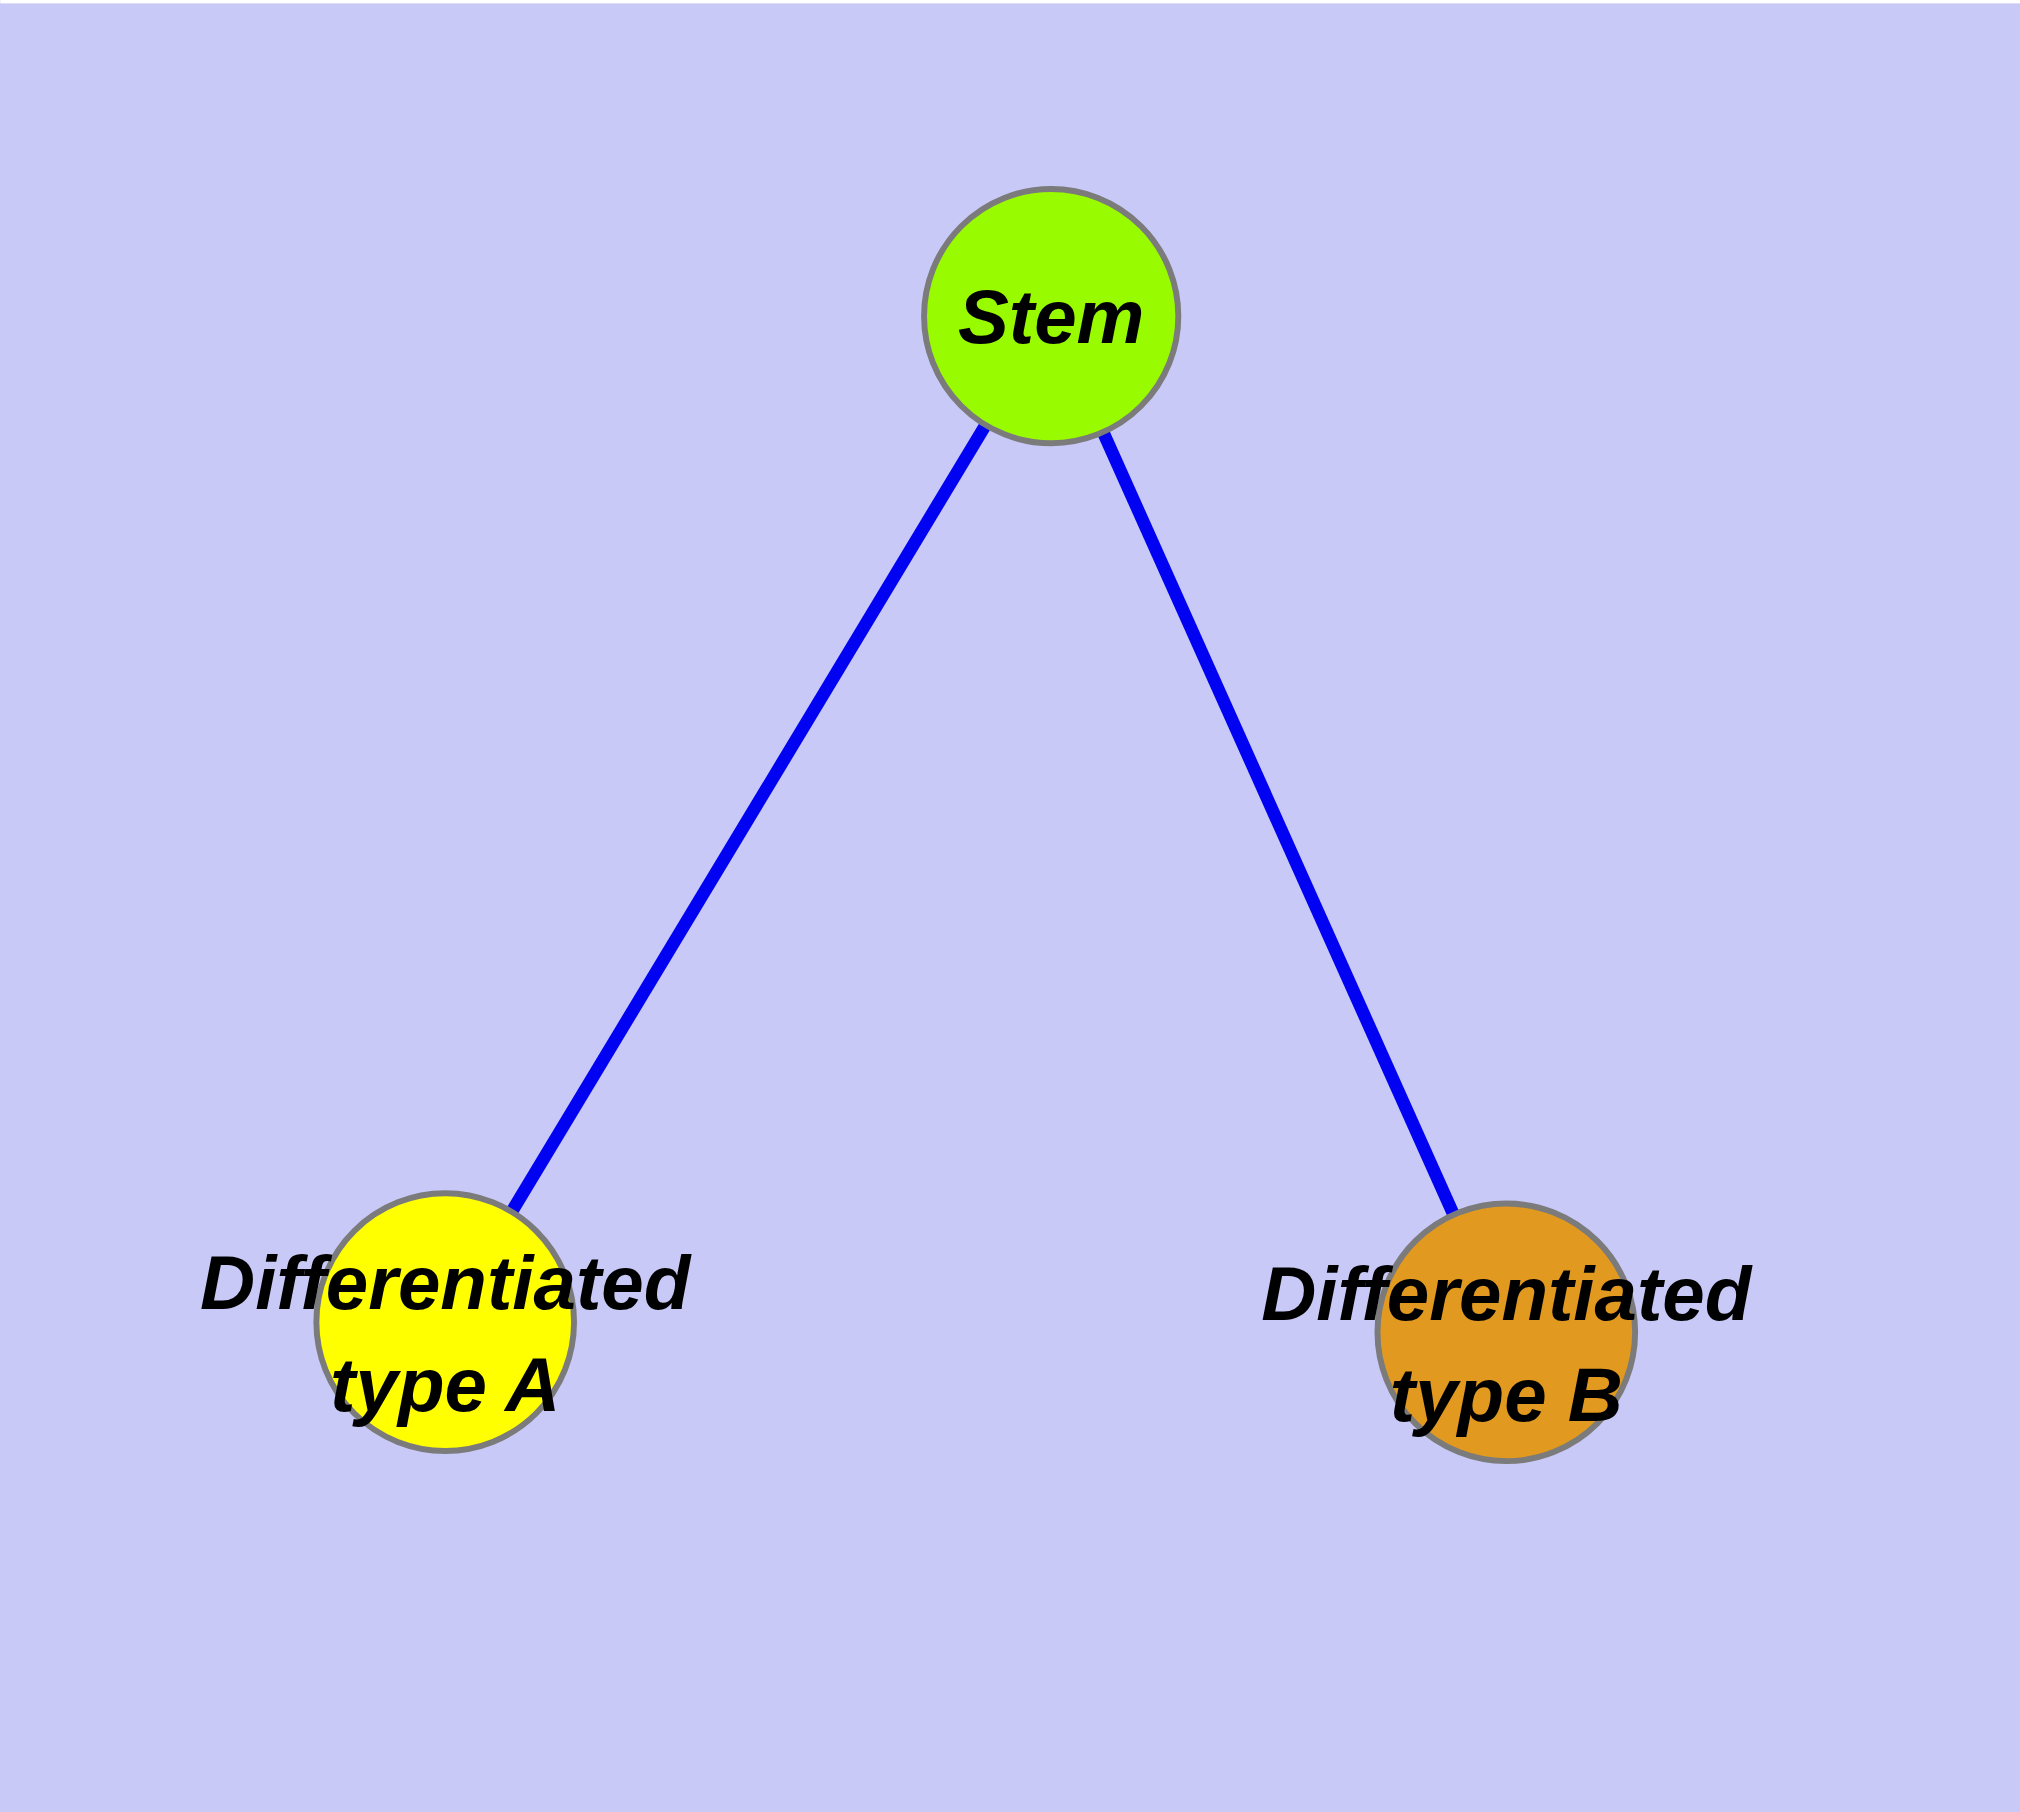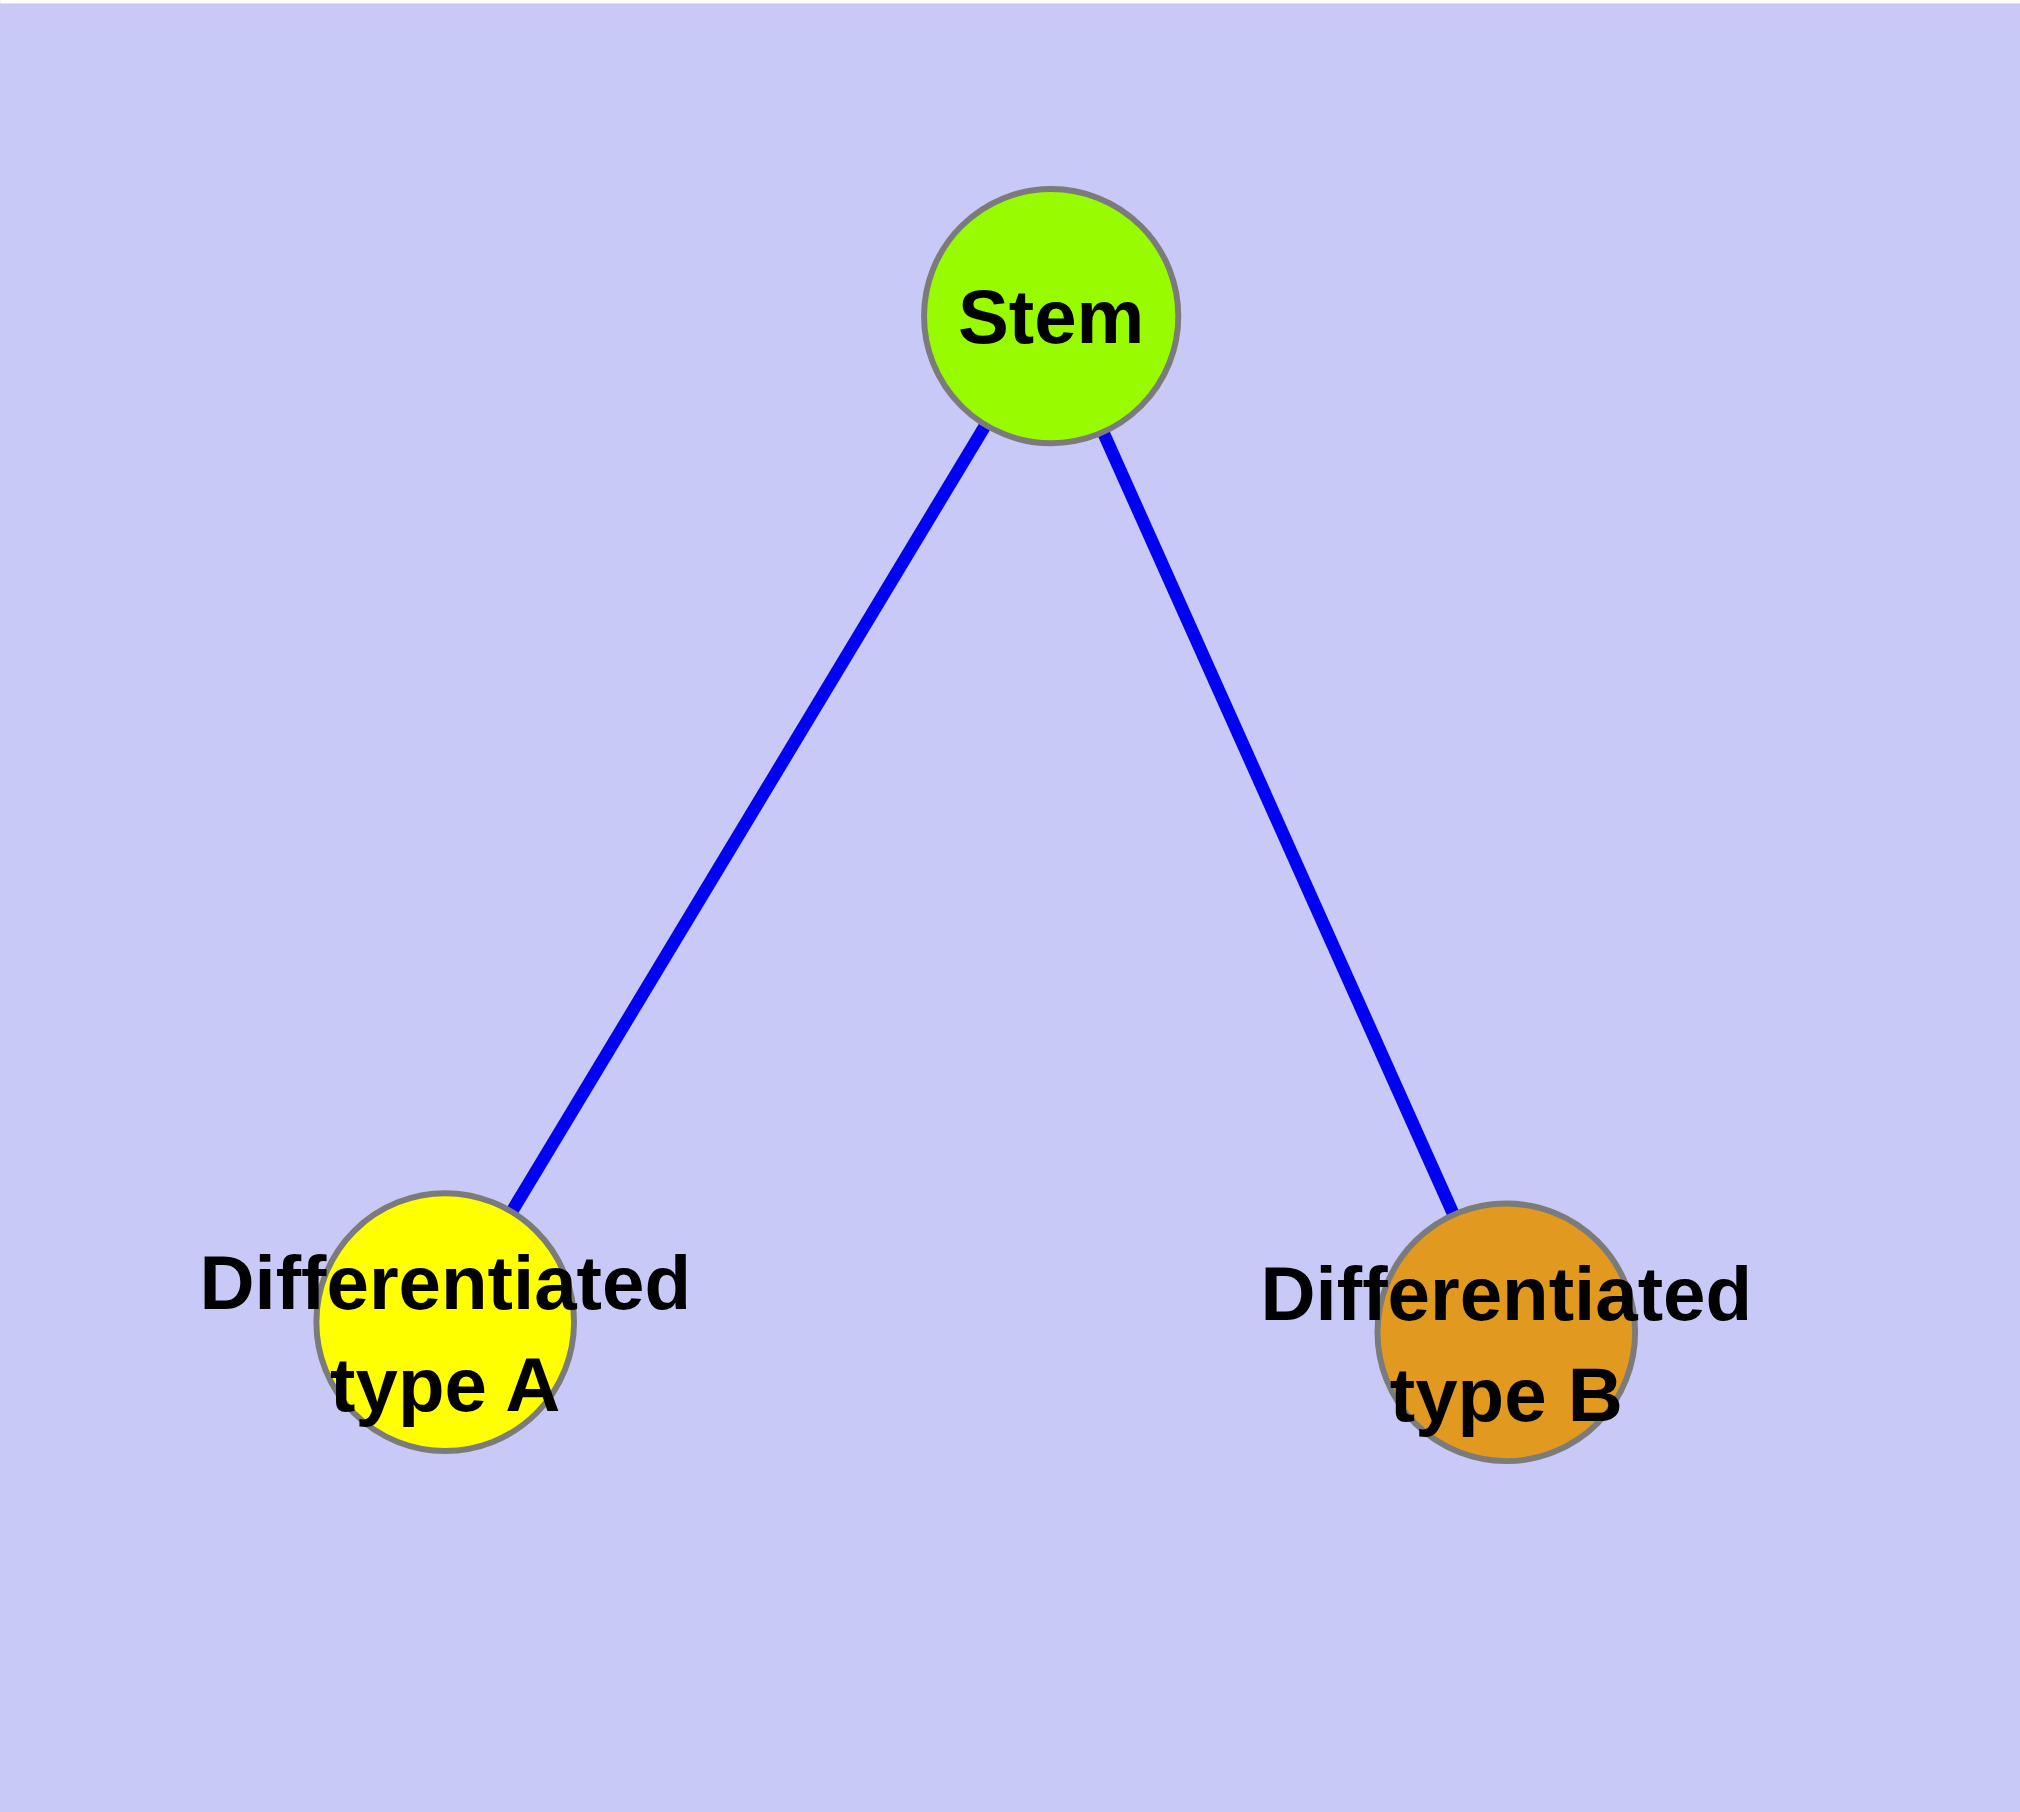--- a/index.html
+++ b/index.html
@@ -4,20 +4,21 @@
 <style>
   html, body {
     margin: 0;
     padding: 0;
     background: #C9C9F8;
   }
   .diagram-wrap {
     width: 2021px;
     height: 1812px;
     overflow: hidden;
+    font-style: italic;
   }
   svg {
     display: block;
   }
   .node-circle {
     stroke: #7B7B7B;
     stroke-width: 7;
   }
   .edge-line {
     stroke-width: 15;

